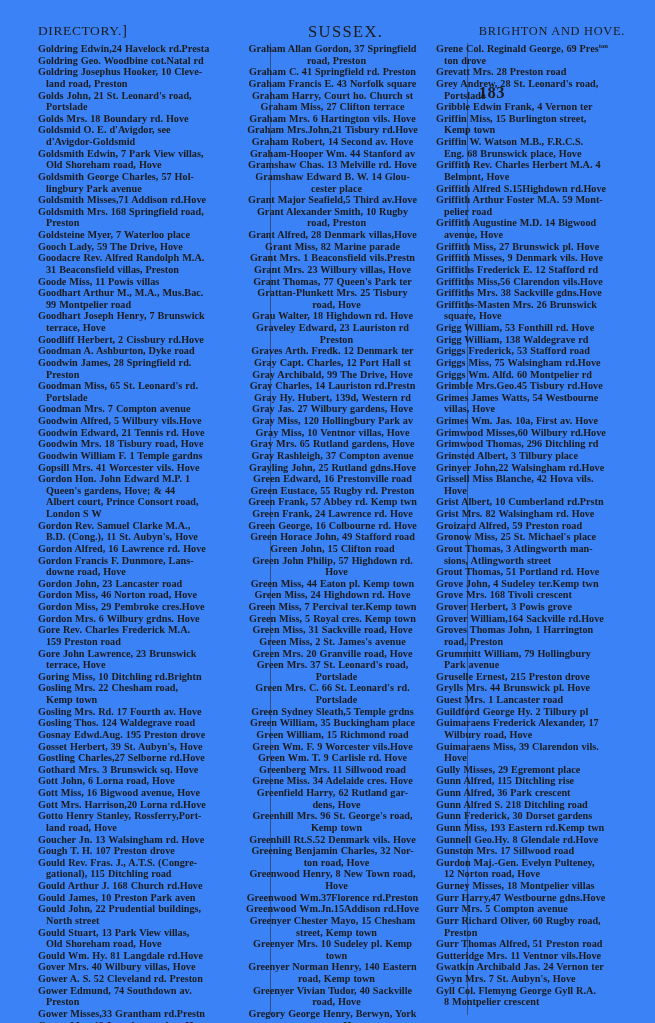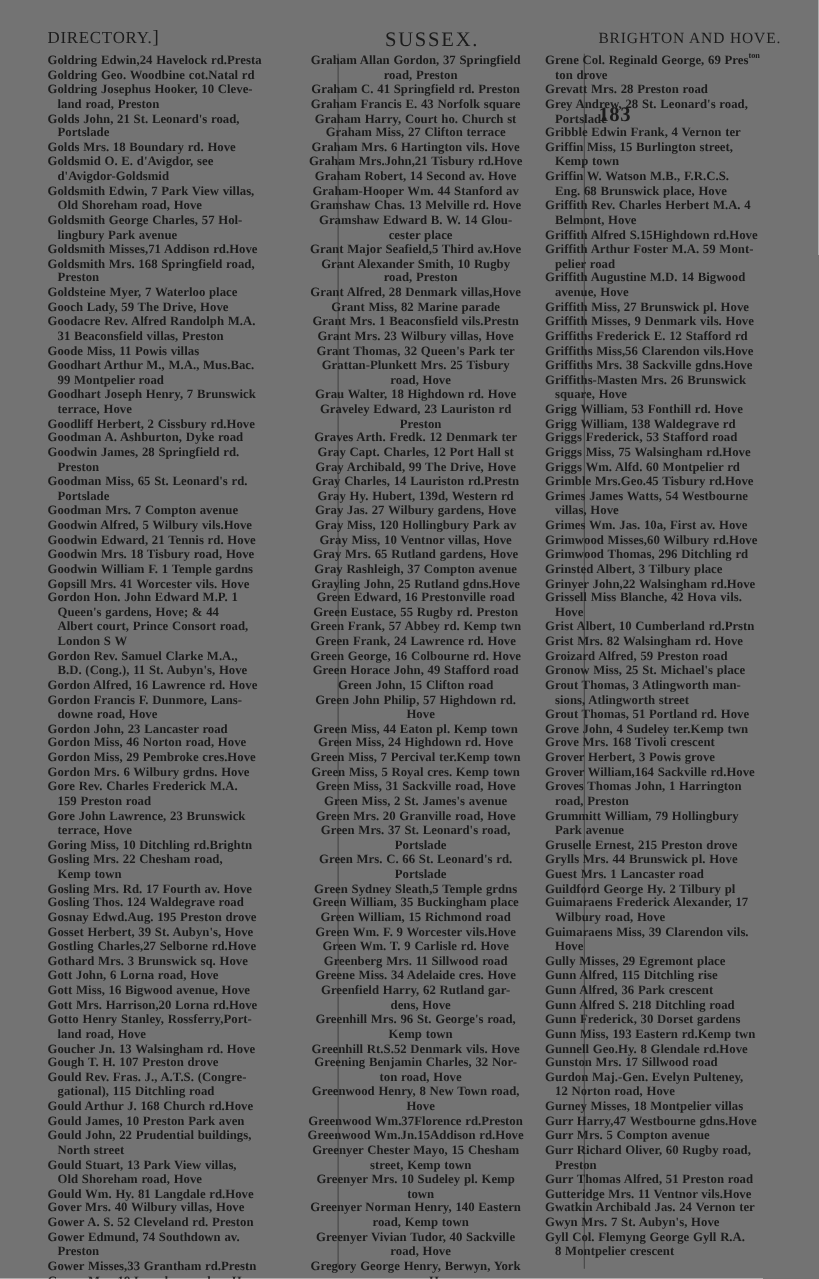--- a/index.html
+++ b/index.html
@@ -15,21 +15,21 @@
     color: #1b1b1b;
     position: relative;
     overflow: hidden;
   }
   .page {
     width: 655px;
     height: 1023px;
     box-sizing: border-box;
     padding: 0;
     position: relative;
-    background: #737373;
+    background: #3b82f6;
   }
 
   
   .running-head {
     position: absolute;
     top: 22px;
     left: 38px;
     right: 30px;
     height: 20px;
     display: flex;
@@ -407,21 +407,21 @@
         <p class="entry">
           <span class="ln">Grant Miss, 82 Marine parade</span>
         </p>
         <p class="entry">
           <span class="ln">Grant Mrs. 1 Beaconsfield vils.Prestn</span>
         </p>
         <p class="entry">
           <span class="ln">Grant Mrs. 23 Wilbury villas, Hove</span>
         </p>
         <p class="entry">
-          <span class="ln">Grant Thomas, 32 Queen's Park ter</span>
+          <span class="ln">Grant Thomas, 77 Queen's Park ter</span>
         </p>
         <p class="entry">
           <span class="ln">Grattan-Plunkett Mrs. 25 Tisbury</span>
           <span class="ln">road, Hove</span>
         </p>
         <p class="entry">
           <span class="ln">Grau Walter, 18 Highdown rd. Hove</span>
         </p>
         <p class="entry">
           <span class="ln">Graveley Edward, 23 Lauriston rd</span>

